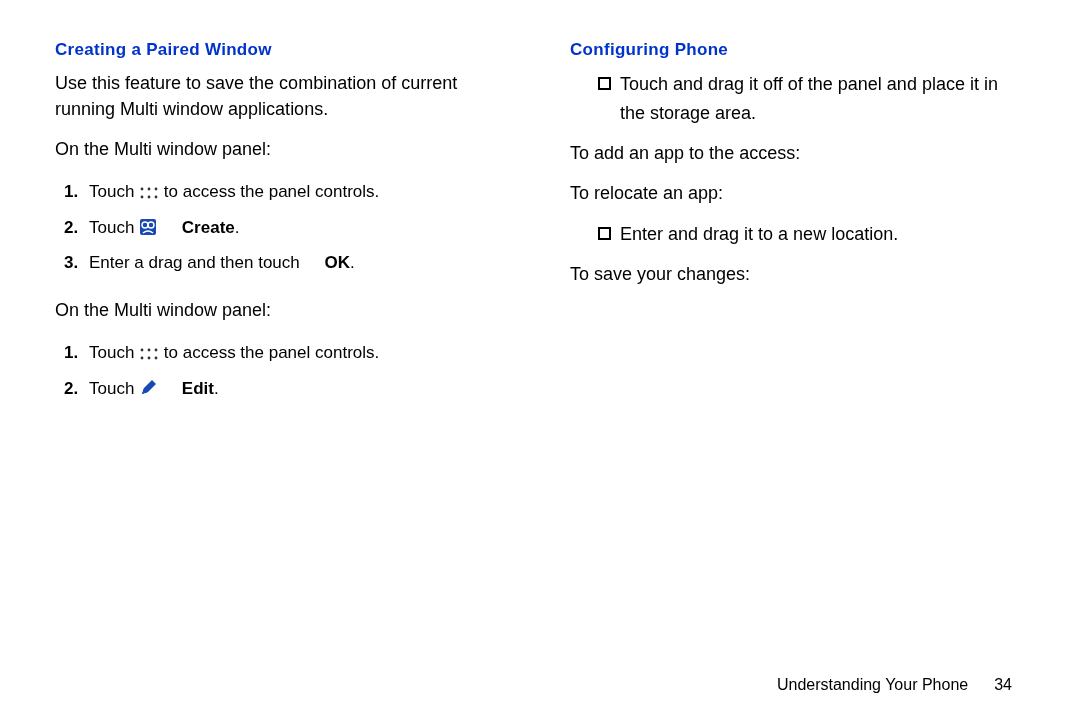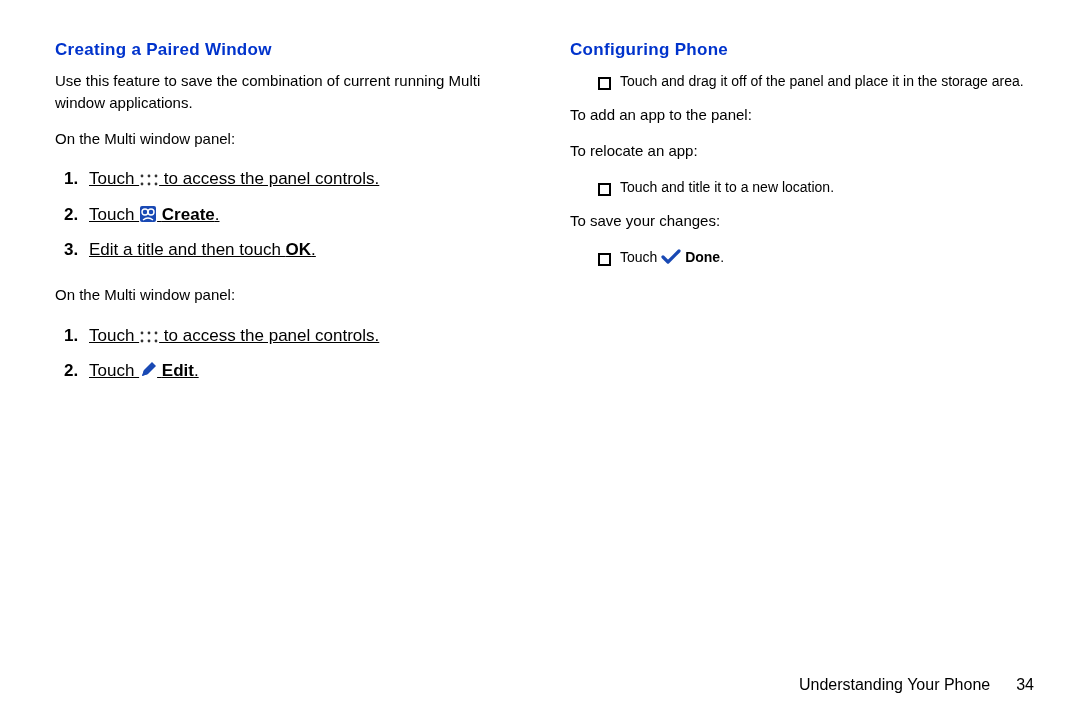--- a/index.html
+++ b/index.html
@@ -1,29 +1,29 @@
 <!DOCTYPE html>
 <html><head>
 <meta charset="utf-8">
 <style>
   html,body{margin:0;padding:0;width:1080px;height:720px;font-family:Arial,Helvetica,sans-serif;color:#000;background:#fff;}
   .page{position:relative;width:1080px;height:720px;box-sizing:border-box;padding:40px 55px 30px 55px;}
   .cols{display:flex;gap:60px;}
   .col{flex:1;min-width:0;}
   h3{font-size:17px;font-weight:bold;color:#0033cc;margin:0 0 10px 0;letter-spacing:0.3px;}
-  p{font-size:15px;line-height:1.45;margin:0 0 14px 0;}
-  ol{margin:0 0 18px 0;padding-left:28px;text-decoration:underline;}
+  p{font-size:18px;line-height:1.45;margin:0 0 14px 0;}
+  ol{margin:0 0 18px 0;padding-left:28px;}
   ol li{font-size:17px;line-height:1.9;padding-left:6px;}
   ol li::marker{font-weight:bold;}
   ul.sq{list-style:none;margin:0 0 12px 0;padding-left:28px;}
-  ul.sq li{font-size:14px;line-height:1.6;position:relative;padding-left:22px;margin-bottom:8px;}
+  ul.sq li{font-size:18px;line-height:1.6;position:relative;padding-left:22px;margin-bottom:8px;}
   ul.sq li::before{content:"";position:absolute;left:0;top:7px;width:9px;height:9px;border:2px solid #000;}
-  .b{font-weight:bold;}
+  .b{font-weight:bold;margin-left:20px;}
   .ico{display:inline-block;vertical-align:-3px;}
-  .footer{position:absolute;right:46px;bottom:26px;font-size:16px;}
+  .footer{position:absolute;right:68px;bottom:26px;font-size:16px;}
   .footer .num{display:inline-block;margin-left:26px;}
   svg{display:inline-block;}
 </style>
 </head>
 <body>
 
 <div class="page">
   <div class="cols">
 
     <div class="col">
@@ -45,21 +45,21 @@
         </li>
         <li>
           <span>Touch </span><span class="ico"><svg width="18" height="18" viewBox="0 0 18 18">
                 <rect x="1" y="1" width="16" height="16" rx="2" fill="#1949b4"></rect>
                 <circle cx="6" cy="7" r="3" fill="none" stroke="#fff" stroke-width="1.4"></circle>
                 <circle cx="12" cy="7" r="3" fill="none" stroke="#fff" stroke-width="1.4"></circle>
                 <path d="M4 15 Q9 11 14 15" fill="none" stroke="#fff" stroke-width="1.4"></path>
               </svg></span> <span class="b">Create</span><span>.</span>
         </li>
         <li>
-          <span>Edit a title and then touch </span><span class="b">OK</span><span>.</span>
+          <span>Enter a drag and then touch </span><span class="b">OK</span><span>.</span>
         </li>
       </ol>
 
       <p>On the Multi window panel:</p>
       <ol>
         <li>
           <span>Touch </span><span class="ico"><svg width="20" height="14" viewBox="0 0 20 14">
                 <g fill="#333">
                   <circle cx="3" cy="3" r="1.4"></circle>
                   <circle cx="10" cy="3" r="1.4"></circle>
@@ -77,33 +77,26 @@
               </svg></span> <span class="b">Edit</span><span>.</span>
         </li>
       </ol>
     </div>
 
     <div class="col">
       <h3>Configuring Phone</h3>
       <ul class="sq">
         <li>Touch and drag it off of the panel and place it in the storage area.</li>
       </ul>
-      <p>To add an app to the panel:</p>
+      <p>To add an app to the access:</p>
       <p>To relocate an app:</p>
       <ul class="sq">
-        <li>Touch and title it to a new location.</li>
+        <li>Enter and drag it to a new location.</li>
       </ul>
       <p>To save your changes:</p>
-      <ul class="sq">
-        <li>
-          <span>Touch </span><span class="ico"><svg width="20" height="16" viewBox="0 0 20 16">
-                <path d="M2 8 L7 13 L18 2" fill="none" stroke="#1949b4" stroke-width="3.2" stroke-linecap="round" stroke-linejoin="round"></path>
-              </svg></span> <span class="b">Done</span><span>.</span>
-        </li>
-      </ul>
     </div>
 
   </div>
 
   <div class="footer">
     <span>Understanding Your Phone</span><span class="num">34</span>
   </div>
 </div>
 
 </body></html>

